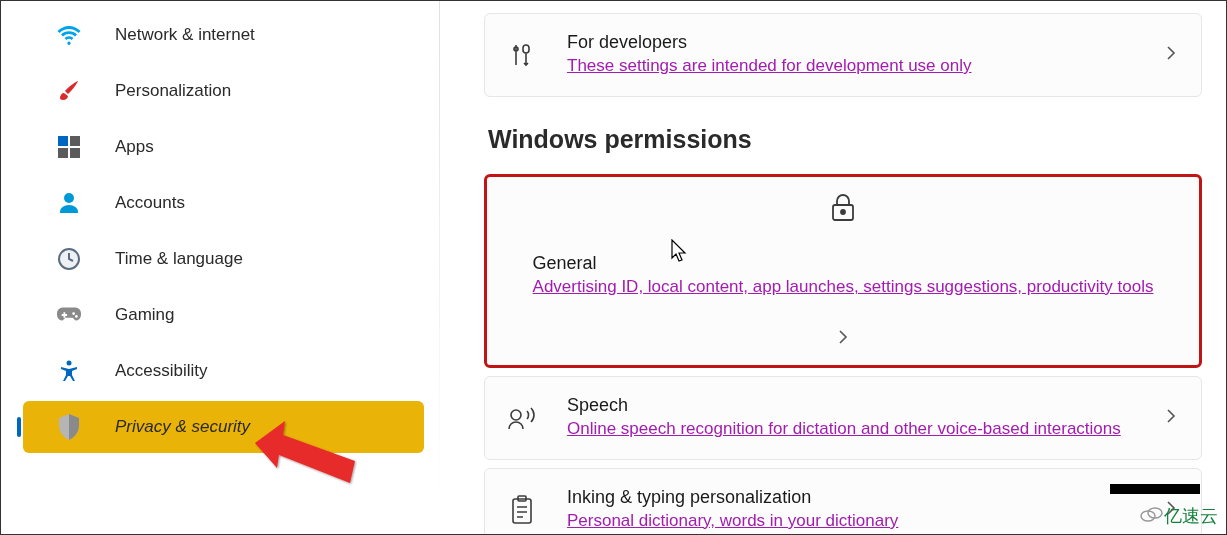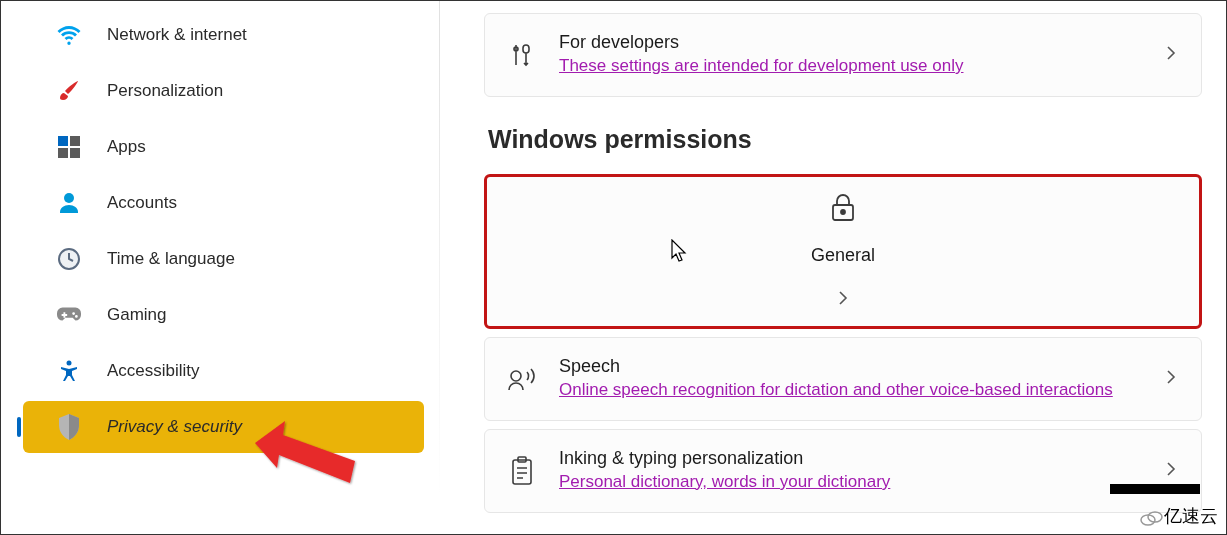--- a/index.html
+++ b/index.html
@@ -15,21 +15,21 @@
     }
     .container { display: flex; height: 100%; }
     .sidebar {
       width: 438px;
       padding: 4px 0;
       border-right: 1px solid transparent;
     }
     .sidebar-item {
       display: flex;
       align-items: center;
-      gap: 26px;
+      gap: 34px;
       padding: 14px 10px 14px 34px;
       margin: 4px 14px 4px 22px;
       border-radius: 6px;
       cursor: pointer;
       position: relative;
       font-size: 17px;
       color: #2a2a2a;
     }
     .sidebar-item.active { background: #eab308; font-style: italic; }
     .sidebar-item.active::before {
@@ -58,21 +58,21 @@
       padding: 12px 24px 0 44px;
       position: relative;
     }
     .card {
       border: 1px solid #e6e6e6;
       border-radius: 6px;
       background: #fcfcfc;
       display: flex;
       align-items: center;
       padding: 18px 22px;
-      gap: 22px;
+      gap: 30px;
       margin-bottom: 8px;
       cursor: pointer;
     }
     .card.highlighted {
       border: 3px solid #c21414;
       padding: 16px 20px;
       flex-direction: column;
     }
     .card-icon {
       width: 30px; height: 30px;
@@ -110,24 +110,24 @@
     .cursor-annotation {
       position: absolute;
       left: 670px;
       top: 238px;
       pointer-events: none;
     }
     .watermark {
       position: absolute;
       right: 8px;
       bottom: 6px;
-      color: #000000;
+      color: #15803d;
       font-size: 18px;
       display: flex;
-      align-items: flex-end;
+      align-items: flex-start;
     }
     .watermark-bar {
       position: absolute;
       right: 26px;
       bottom: 40px;
       width: 90px;
       height: 10px;
       background: #000;
     }
   </style>
@@ -244,20 +244,21 @@
     <div class="card highlighted">
       <span class="card-icon">
         <svg width="26" height="30" viewBox="0 0 26 30" fill="none" stroke="currentColor" stroke-width="1.8">
             <rect x="3" y="12" width="20" height="15" rx="2"></rect>
             <path d="M7 12V8a6 6 0 0112 0v4"></path>
             <circle cx="13" cy="19" r="2" fill="currentColor"></circle>
           </svg>
       </span>
       <div class="card-text">
         <div class="card-title">General</div>
+        <div class="card-desc">Advertising ID, local content, app launches, settings suggestions, productivity tools</div>
       </div>
       <span class="chevron">
         <svg width="16" height="16" viewBox="0 0 16 16" fill="none" stroke="currentColor" stroke-width="1.6">
             <path d="M5 2l6 6-6 6"></path>
           </svg>
       </span>
     </div>
 
     <div class="card">
       <span class="card-icon">

